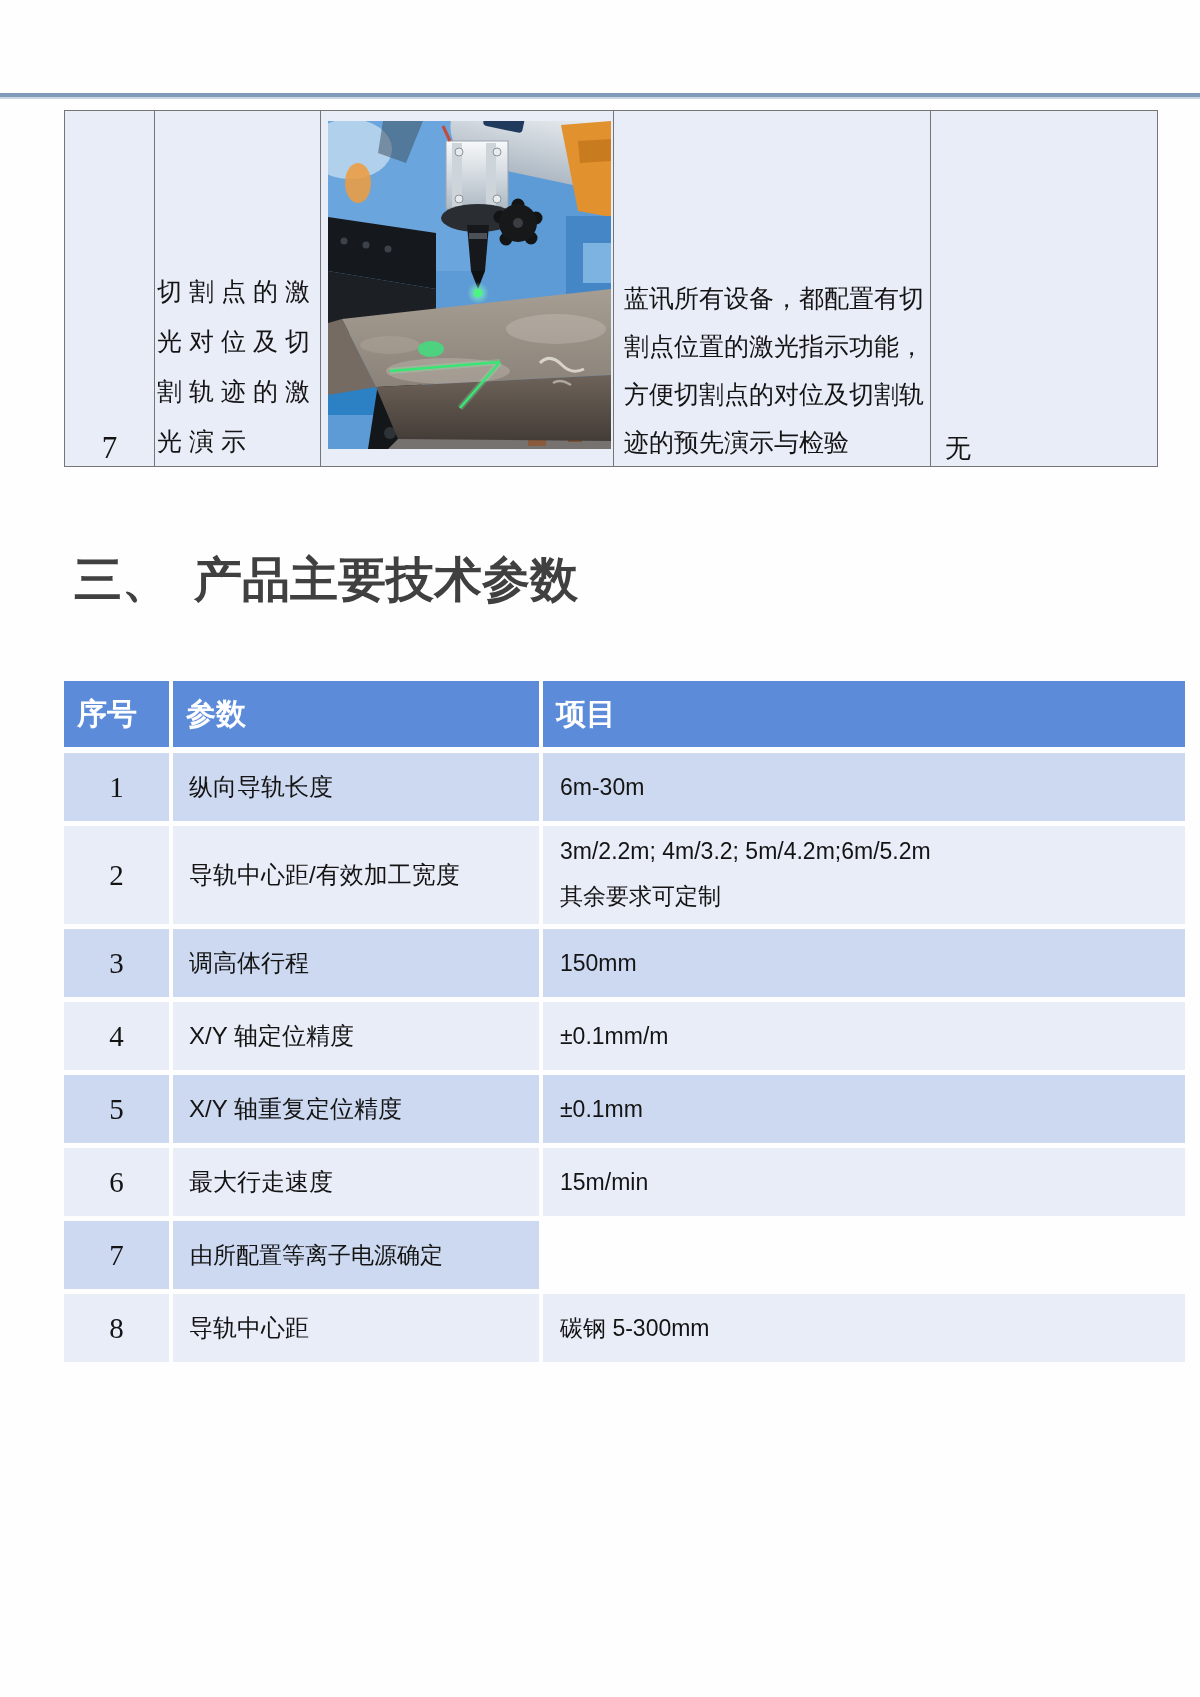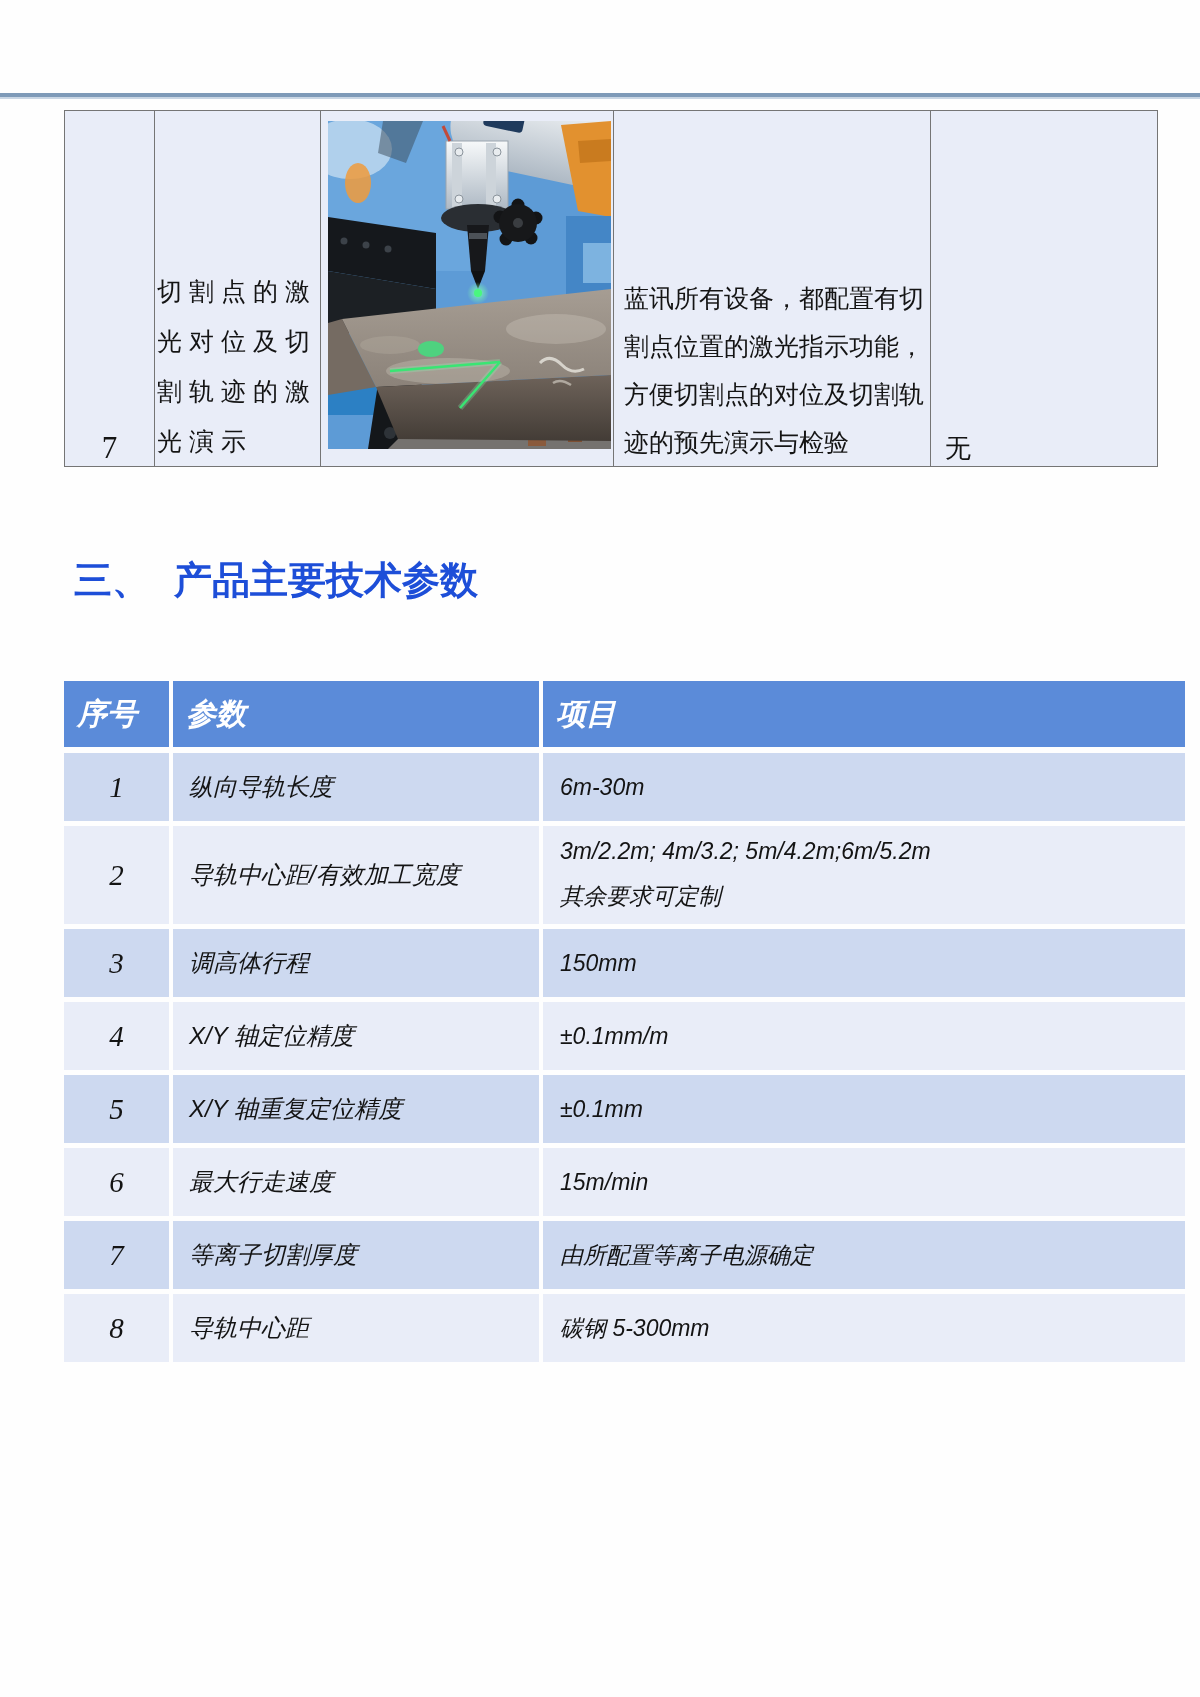--- a/index.html
+++ b/index.html
@@ -22,25 +22,25 @@
   .ft-label-inner{width:162px;margin-left:2px;font-size:25px;line-height:50px;
                   letter-spacing:7px;word-break:break-all;}
   .ft-photo{align-items:flex-start;}
   .ft-photo svg{display:block;margin:10px 0 0 7px;}
   .ft-desc-inner{width:302px;margin-left:10px;font-size:25px;line-height:48px;word-break:break-all;}
   .ft-remark{padding-left:14px;font-size:26px;}
 
   
   .section-heading{position:absolute;left:74px;top:556px;
                    font-family:"Liberation Serif","DejaVu Serif",serif;
-                   font-weight:bold;font-size:38px;line-height:48px;color:#1d4ed8;}
+                   font-weight:bold;font-size:48px;line-height:48px;color:#404040;}
   .section-heading .num{margin-right:24px;}
 
   
-  .spec-table{position:absolute;left:64px;top:681px;width:1121px;font-style:italic;}
+  .spec-table{position:absolute;left:64px;top:681px;width:1121px;}
   .srow{display:grid;grid-template-columns:105px 366px 642px;column-gap:4px;}
   .spec-header{height:66px;margin-bottom:6px;}
   .spec-header .cell{background:var(--header_bg,#5b8bd9);color:var(--header_text,#ffffff);
                      font-size:30px;font-weight:bold;display:flex;align-items:center;
                      padding-left:13px;box-sizing:border-box;}
   .spec-body .srow{height:68px;margin-bottom:5px;}
   .spec-body .srow.tall{height:98px;}
   .spec-body .srow:last-child{margin-bottom:0;}
   .srow.dark  .cell{background:var(--row_dark,#cdd9f0);}
   .srow.light .cell{background:var(--row_light,#e9edf8);}
@@ -211,21 +211,20 @@
         <div class="cell c-no">6</div>
         <div class="cell c-item">最大行走速度</div>
         <div class="cell c-val">
           <div class="v1">15m/min</div>
 
         </div>
       </div>
 
       <div class="srow dark">
         <div class="cell c-no">7</div>
-        <div class="cell c-item">等离子切割厚度</div>
         <div class="cell c-val">
           <div class="v1">由所配置等离子电源确定</div>
 
         </div>
       </div>
 
       <div class="srow light">
         <div class="cell c-no">8</div>
         <div class="cell c-item">导轨中心距</div>
         <div class="cell c-val">

